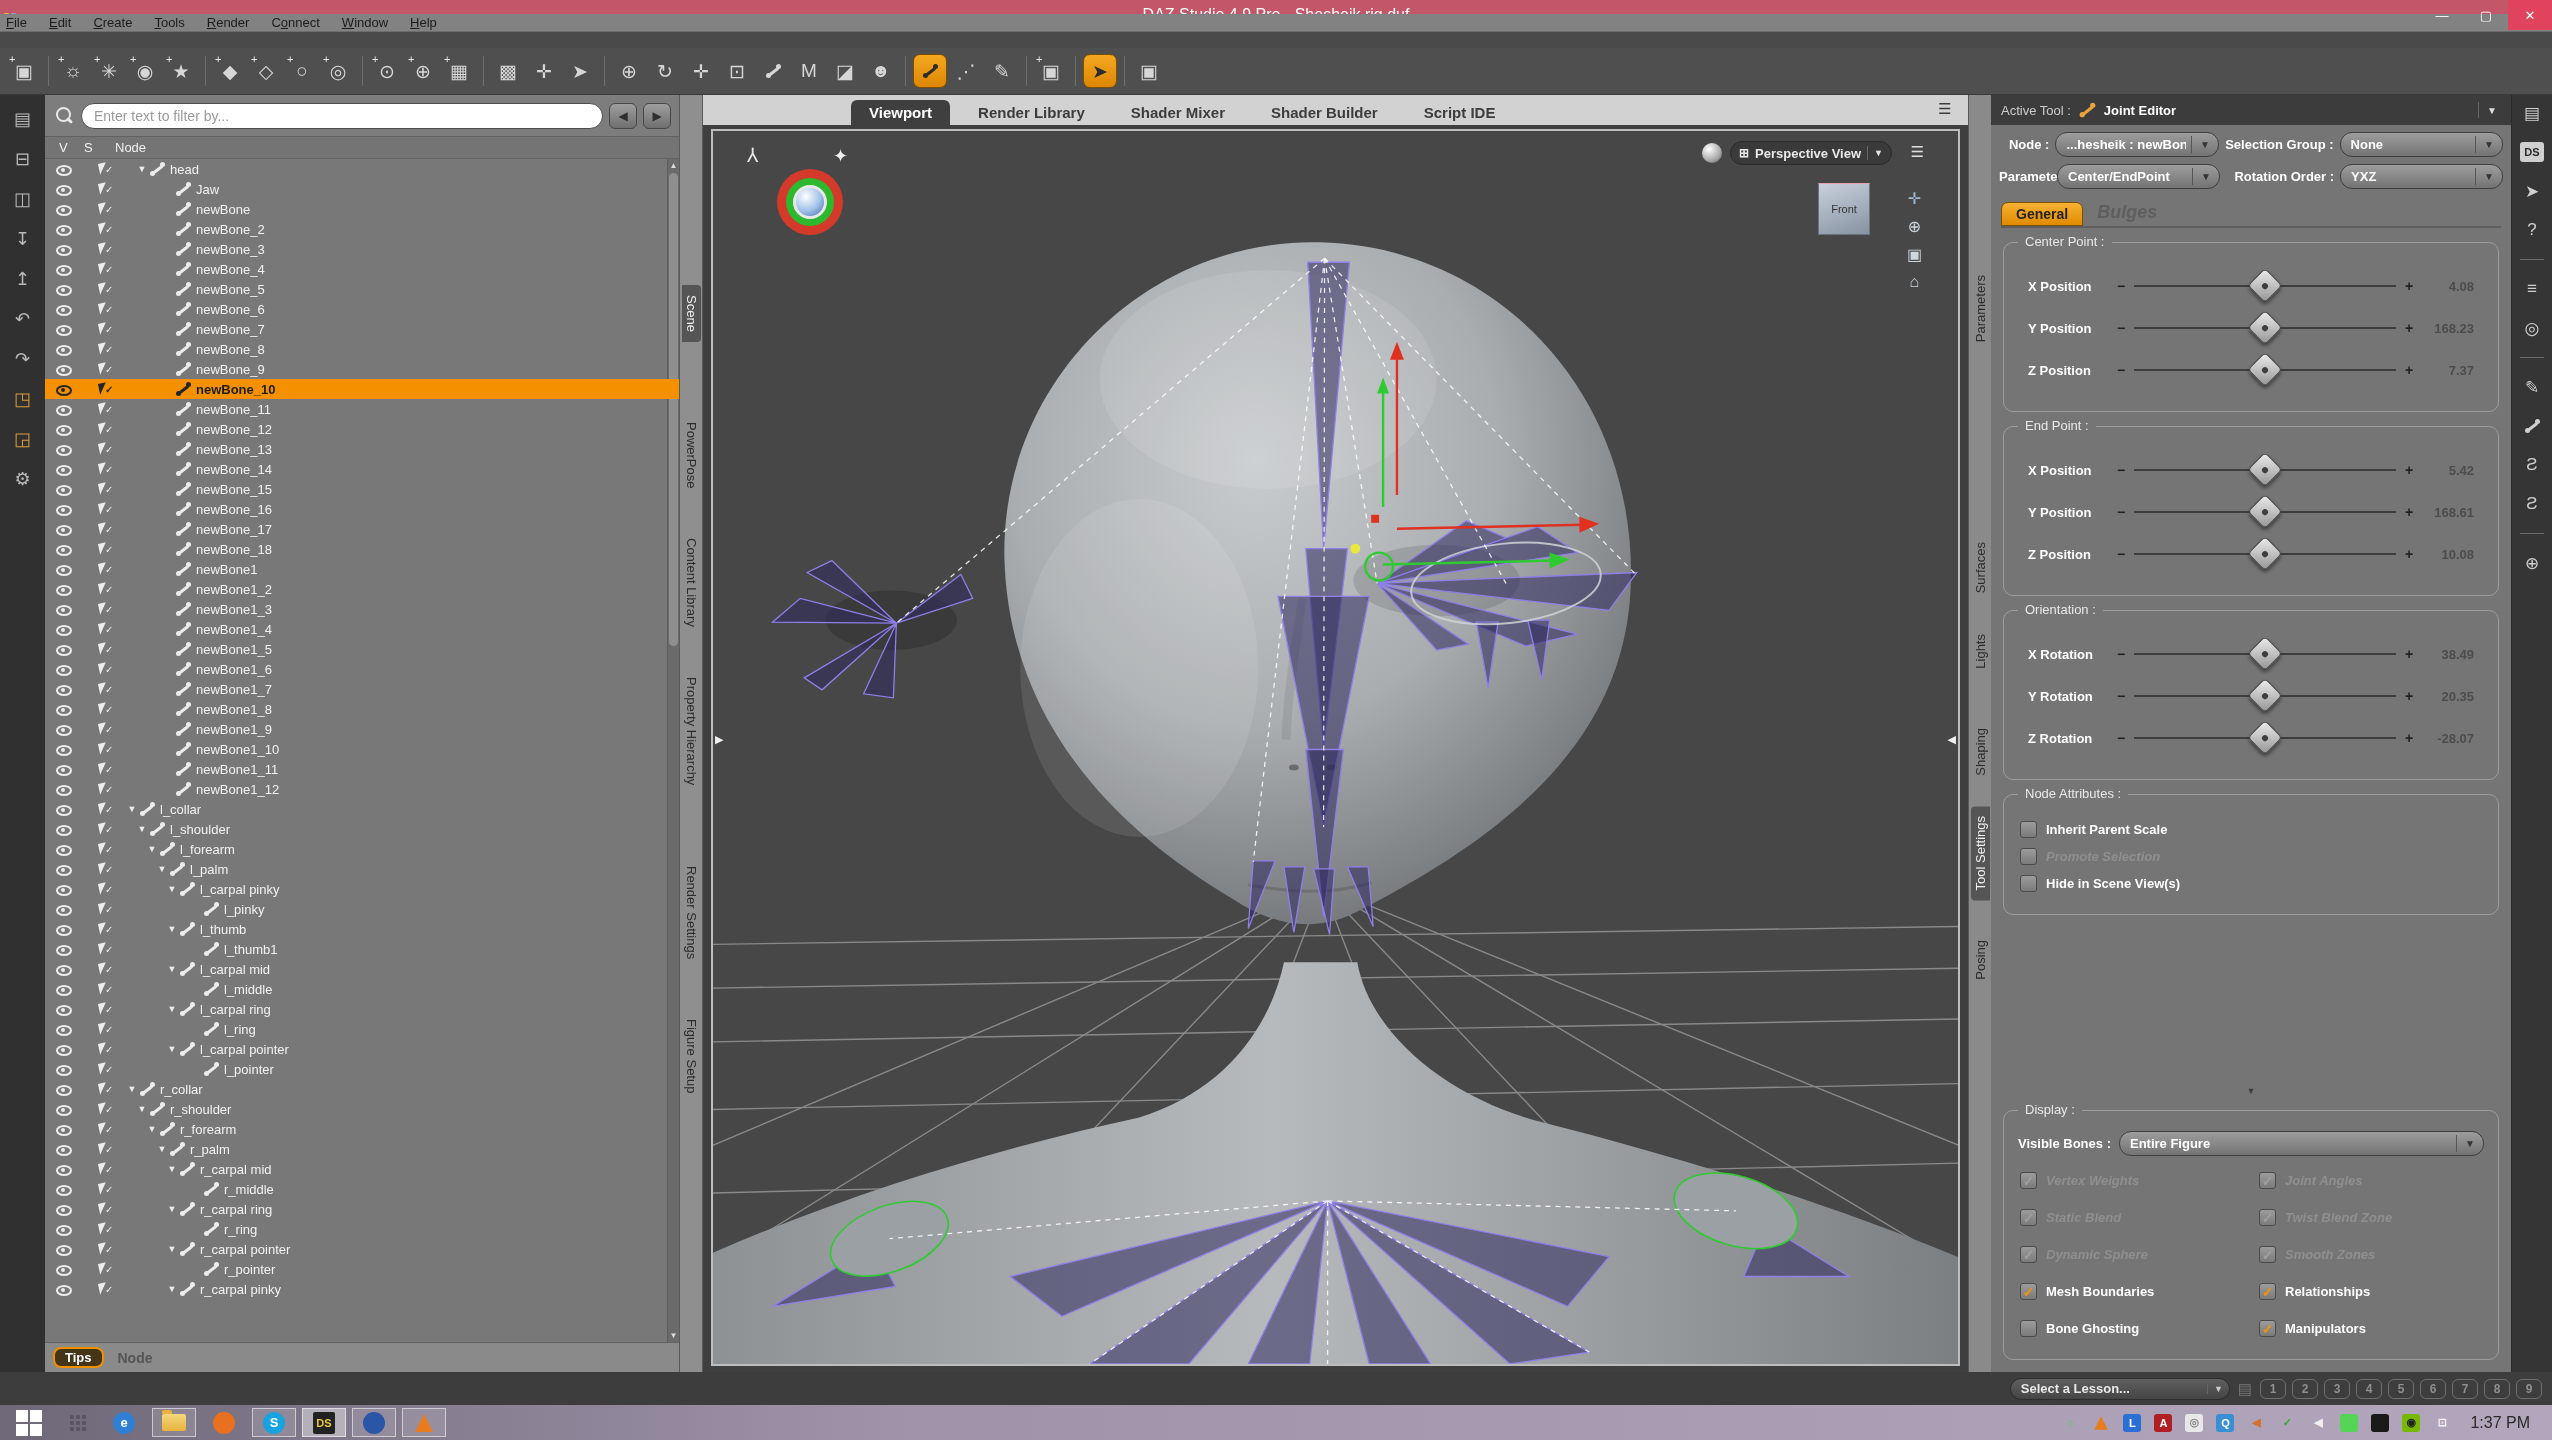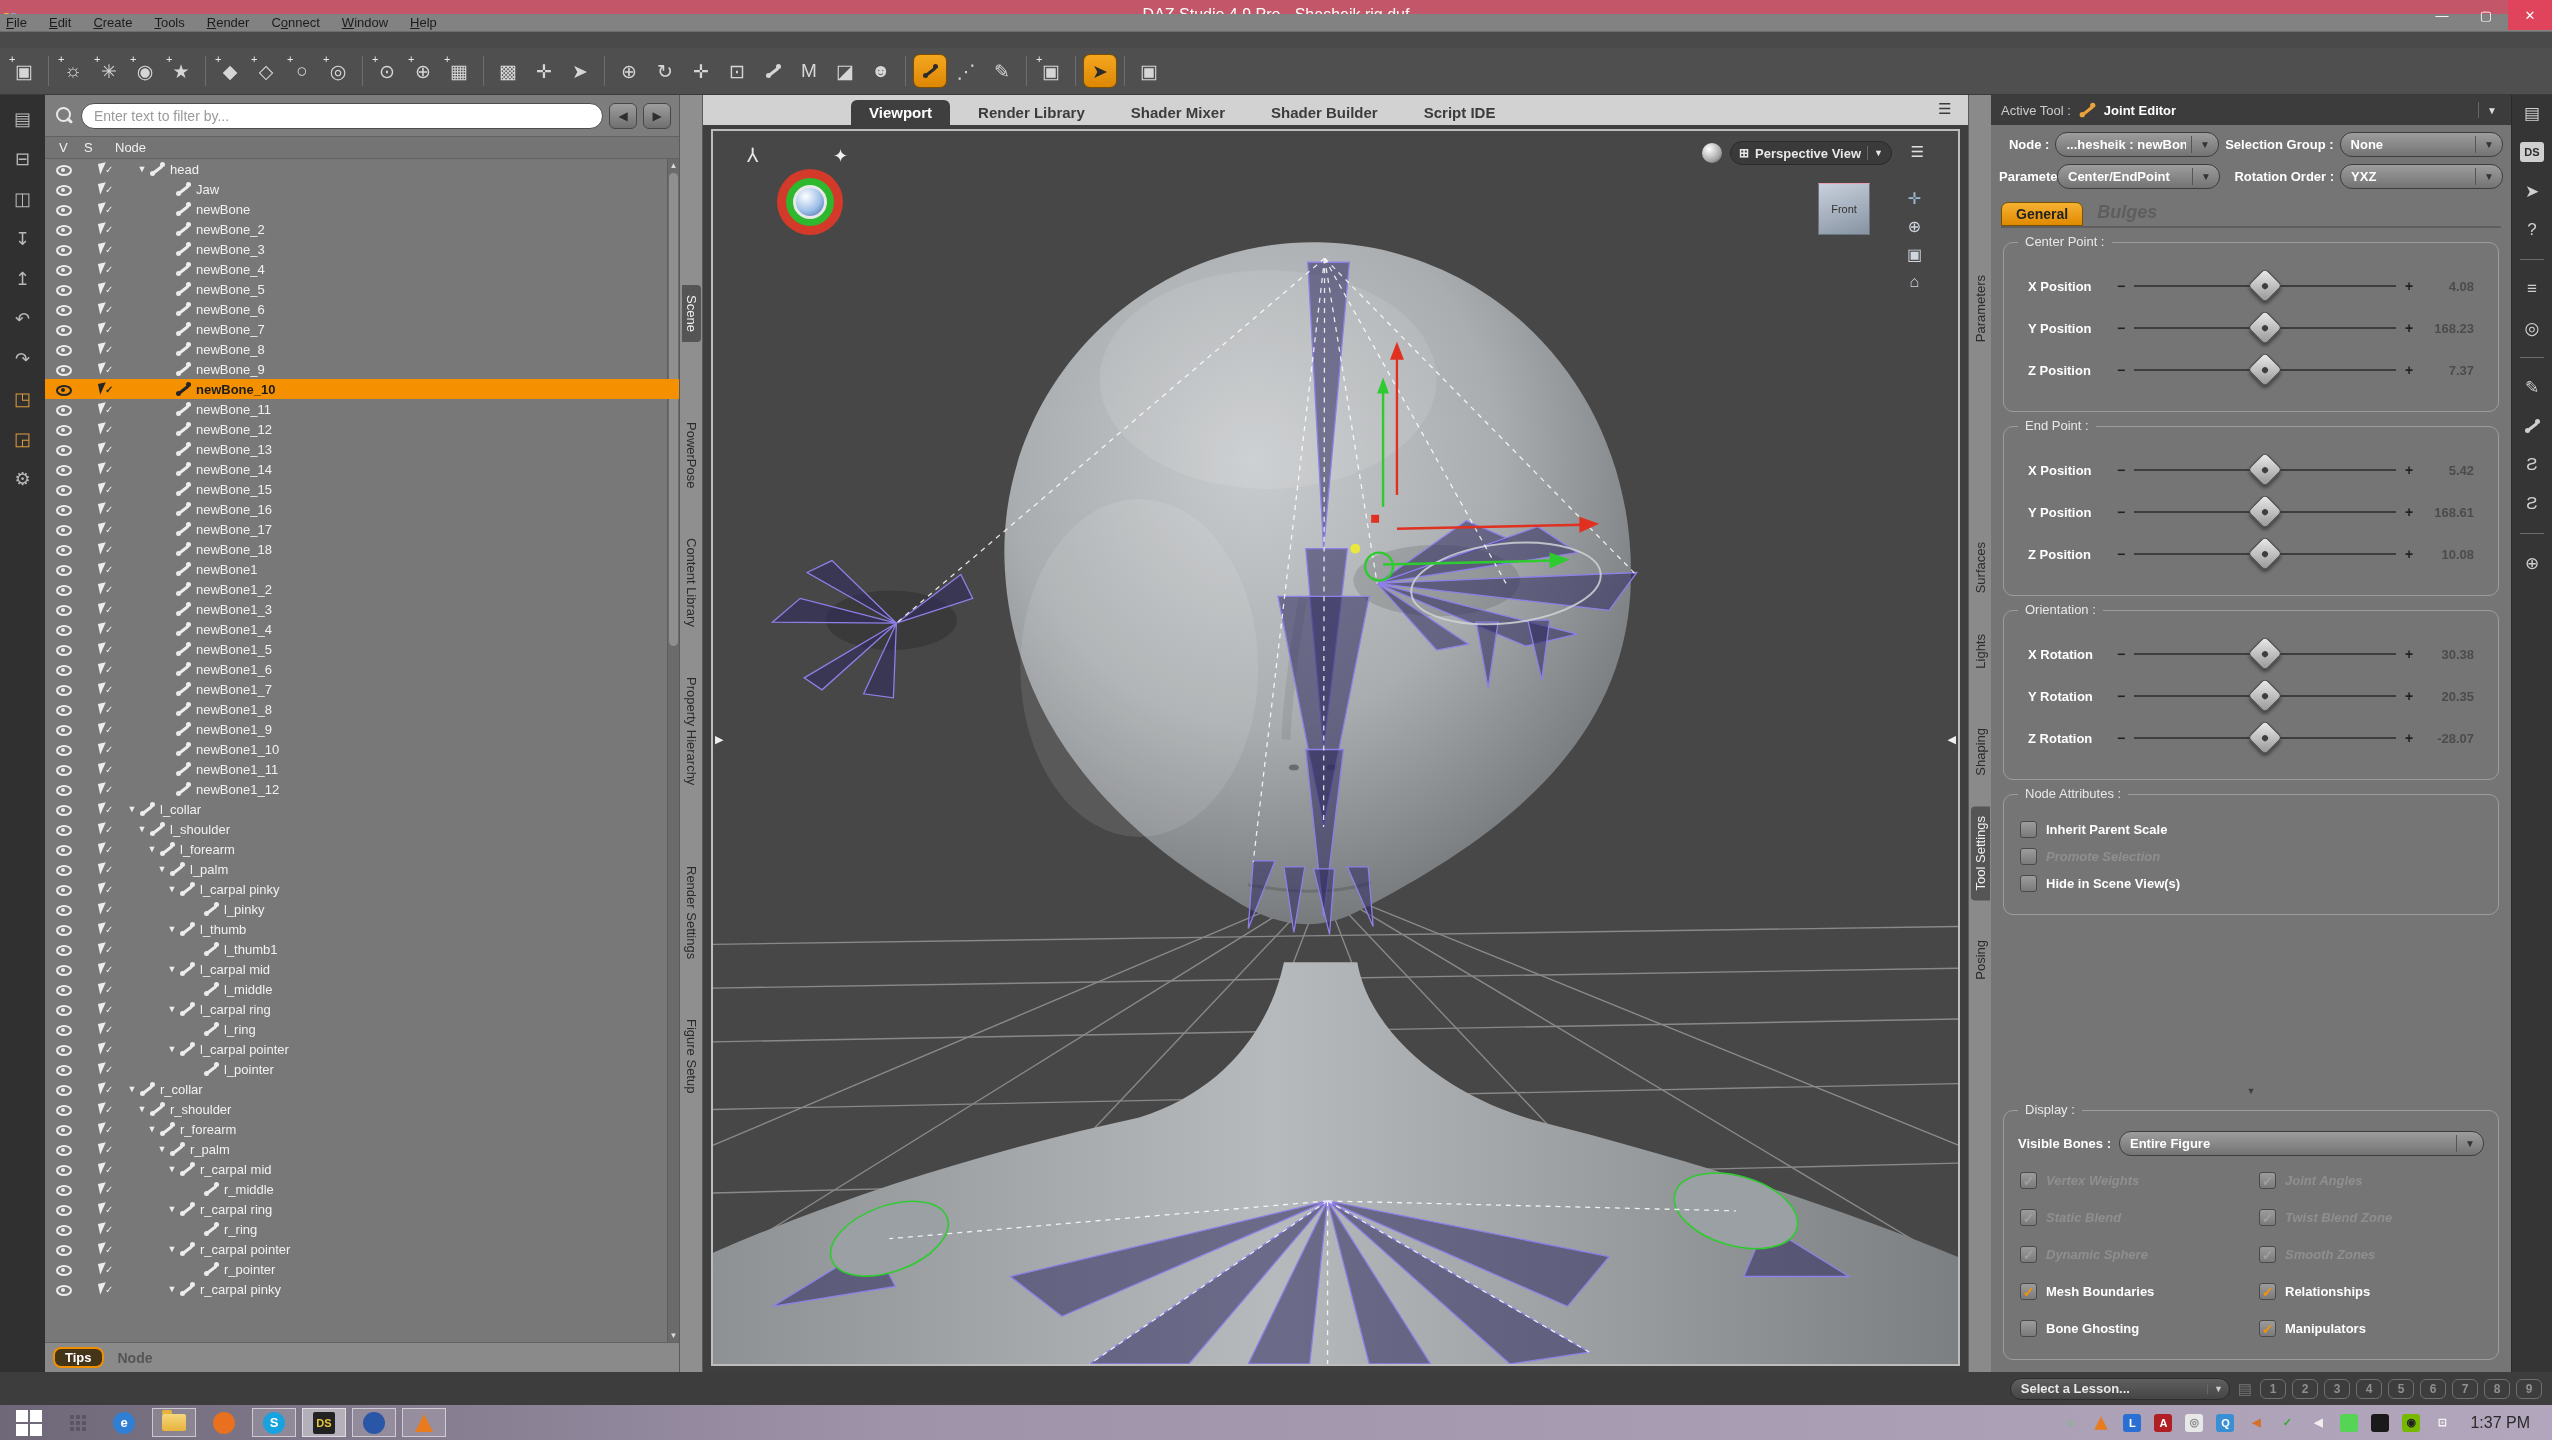--- a/index.html
+++ b/index.html
@@ -1018,21 +1018,21 @@
           </div>
           <div class="grp">
             <span class="gt">Orientation :</span>
             <div class="srow">
               <span class="slbl">X Rotation</span>
               <span class="sminus">−</span>
               <span class="strack">
                 <span class="sthumb"></span>
               </span>
               <span class="splus">+</span>
-              <span class="sval">30.38</span>
+              <span class="sval">38.49</span>
             </div>
             <div class="srow">
               <span class="slbl">Y Rotation</span>
               <span class="sminus">−</span>
               <span class="strack">
                 <span class="sthumb"></span>
               </span>
               <span class="splus">+</span>
               <span class="sval">20.35</span>
             </div>

